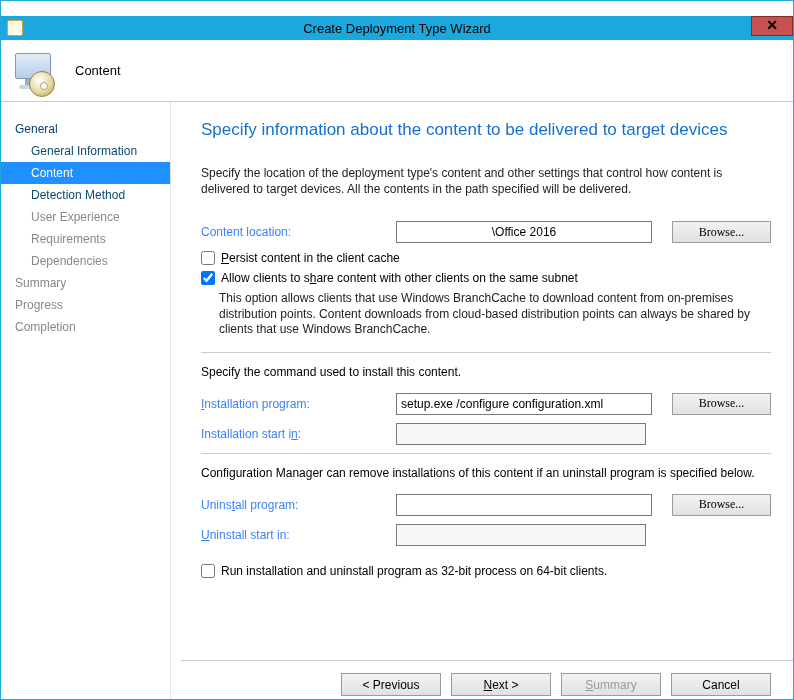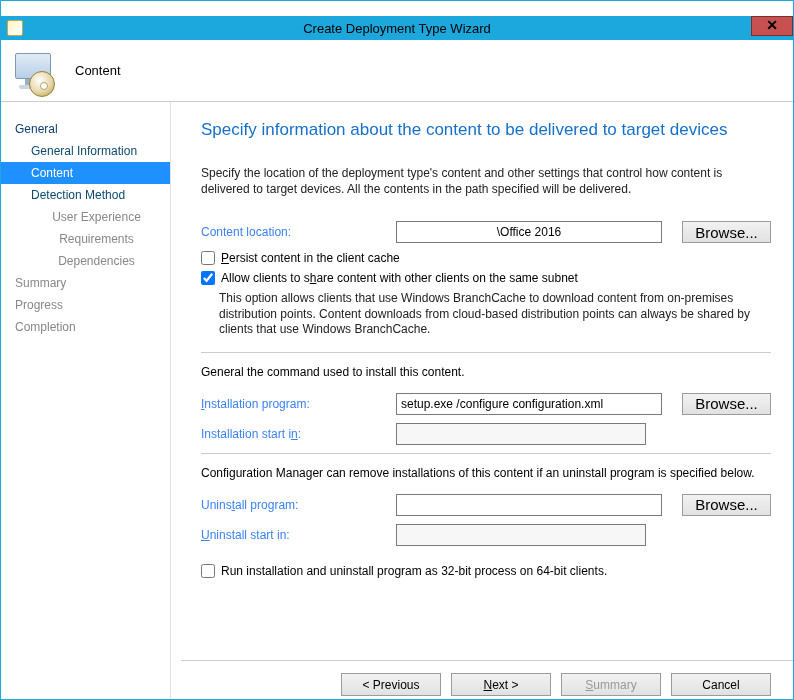--- a/index.html
+++ b/index.html
@@ -83,42 +83,43 @@
       border-right: 1px solid #e2e2e2;
       padding-top: 16px;
     }
     .side-item {
       padding: 4px 8px 4px 14px;
       font-size: 12px;
       color: #0b3e6f;
       cursor: default;
     }
     .side-item.sub { padding-left: 30px; color:#0c4a6e; }
-    .side-item.subgray { padding-left: 30px; color:#888;text-align:center; }
+    .side-item.subgray { padding-left: 30px; color:#888; }
     .side-item.active { background:#1e90ff; color:#fff; }
     .side-item.gray { color:#888; }
     .main {
       flex:1;
       padding: 18px 22px 0 20px;
       position:relative;
     }
     .page-title { color:#1570cd; font-size:17px; margin-bottom:26px; }
     .desc { color:#222; line-height:1.3; margin-bottom:24px; }
     .row { display:flex; align-items:center; margin-bottom:8px; }
     .row label.fld { width:195px; color:#3b82f6; }
     .row input.text {
       flex:1; height:22px; padding:2px 4px; font-size:12px;
       border:1px solid #7a7a7a; background:#fff;
     }
     .row input.text.ro { color:#666; background:#f7f7f7; }
     .btn {
-      height:22px; width:89px; margin-left:20px;
+      height:22px; width:99px; margin-left:20px;
       background:linear-gradient(#f2f2f2,#e1e1e1);
-      border:1px solid #9b9b9b; font-size:15px;
+      border:1px solid #9b9b9b; font-size:12px;
       cursor:pointer;
+      font-family:Liberation Serif, serif;
     }
     .chk-line { display:flex; align-items:center; margin:6px 0 6px 0; }
     .chk { width:14px; height:14px; margin-right:6px; }
     .help-text { margin:4px 0 14px 18px; color:#222; line-height:1.3; }
     hr.sep { border:none; border-top:1px solid #ccc; margin:6px 0 12px 0; }
     .section-text { margin-bottom:14px; }
     .footer {
       position:absolute; left:0; right:0; bottom:0;
       border-top:1px solid #ccc;
       padding:12px 22px 18px 0;
@@ -182,21 +183,21 @@
     </div>
 
     <div class="chk-line">
       <input type="checkbox" class="chk" checked="" style="">
       <span>Allow clients to s<span class="u">h</span>are content with other clients on the same subnet</span>
     </div>
     <div class="help-text">This option allows clients that use Windows BranchCache to download content from on-premises distribution points. Content downloads from cloud-based distribution points can always be shared by clients that use Windows BranchCache.</div>
 
     <hr class="sep">
 
-    <div class="section-text">General the command used to install this content.</div>
+    <div class="section-text">Specify the command used to install this content.</div>
 
     <div class="row">
       <label class="fld"><span class="u">I</span>nstallation program:</label>
       <input class="text" value="setup.exe /configure configuration.xml" style="">
       <button class="btn"><span>Browse...</span></button>
     </div>
     <div class="row">
       <label class="fld">Installation start i<span class="u">n</span>:</label>
       <input class="text ro" value="" style="">
       <span style="width:105px;margin-left:20px"></span>

